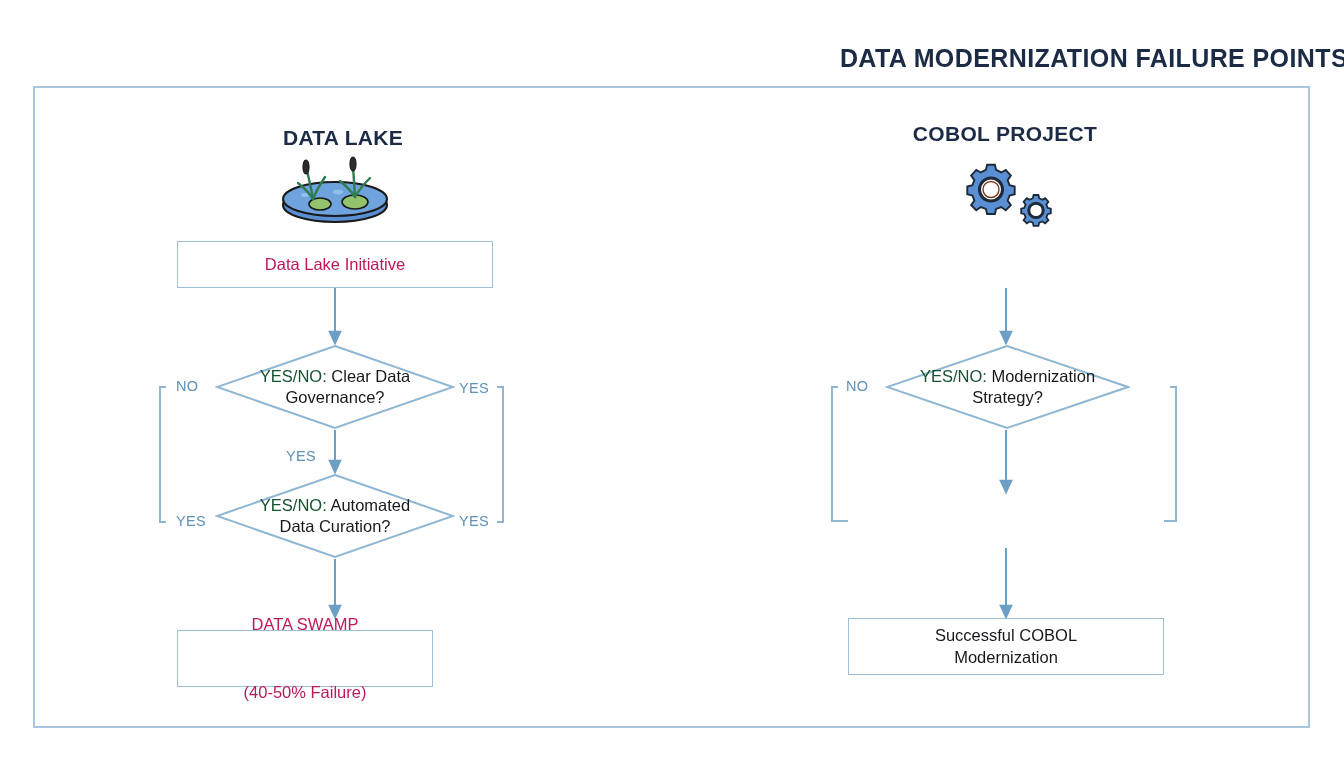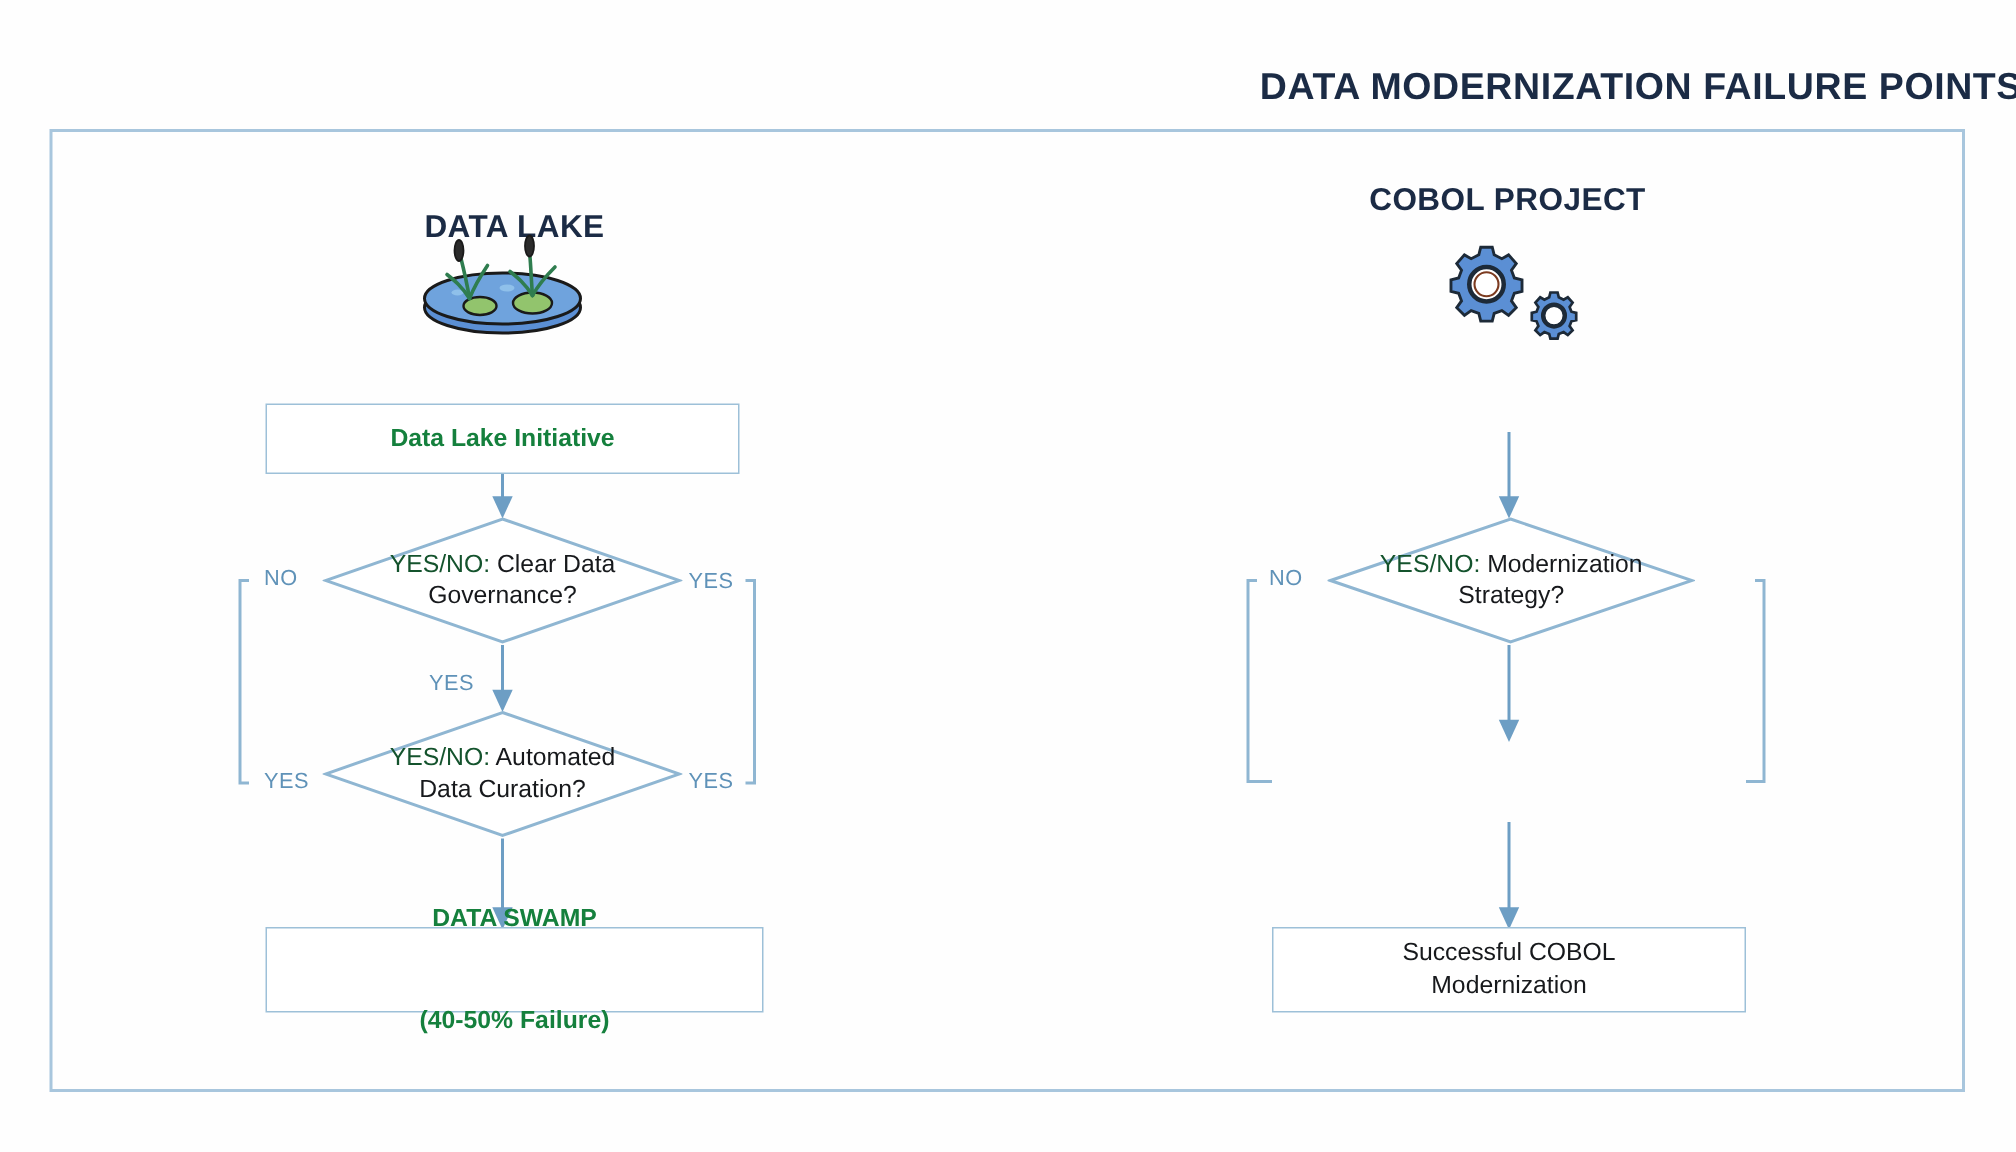--- a/index.html
+++ b/index.html
@@ -42,21 +42,21 @@
   }
   .col-header {
     position: absolute;
     font-size: 21px;
     font-weight: bold;
     color: #1b2b45;
     letter-spacing: 0.3px;
     text-align: center;
     white-space: nowrap;
   }
-  #header-left  { left: 193px; top: 140px; width: 300px; text-align: center; }
+  #header-left  { left: 193px; top: 126px; width: 300px; text-align: center; }
   #header-right { left: 855px; top: 122px; width: 300px; }
 
   .icon-wrap {
     position: absolute;
   }
   #icon-lake { left: 275px; top: 155px; width: 120px; height: 72px; }
   #icon-gears { left: 955px; top: 152px; width: 106px; height: 76px; }
 
   
   .node-box {
@@ -67,24 +67,24 @@
     display: flex;
     flex-direction: column;
     align-items: center;
     justify-content: center;
     color: #17191c;
     font-size: 16.5px;
     line-height: 1.32;
     text-align: center;
   }
   .node-box .ln.bold { font-weight: bold; }
-  .node-box.bold-all { font-weight: bold; color: #15803d; margin-top: 28px; }
+  .node-box.bold-all { font-weight: normal; color: #be185d; }
 
   #box-dl-start  { left: 177px; top: 241px; width: 316px; height: 47px; }
-  #box-dl-end    { left: 177px; top: 590px; width: 332px; height: 57px; gap: 46px; }
+  #box-dl-end    { left: 177px; top: 630px; width: 256px; height: 57px; gap: 46px; }
   #box-cb-start  { left: 848px; top: 241px; width: 316px; height: 47px; }
   #box-cb-fail   { left: 848px; top: 493px; width: 316px; height: 55px; }
   #box-cb-end    { left: 848px; top: 618px; width: 316px; height: 57px; }
 
   
   .diamond-wrap { position: absolute; }
   #dia-dl-1 { left: 215px; top: 344px; width: 240px; height: 86px; }
   #dia-dl-2 { left: 215px; top: 473px; width: 240px; height: 86px; }
   #dia-cb-1 { left: 885px; top: 344px; width: 245px; height: 86px; }
 

